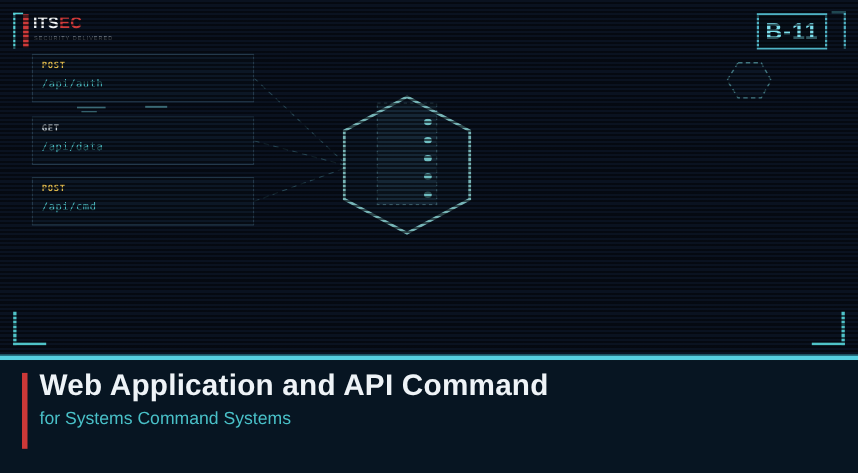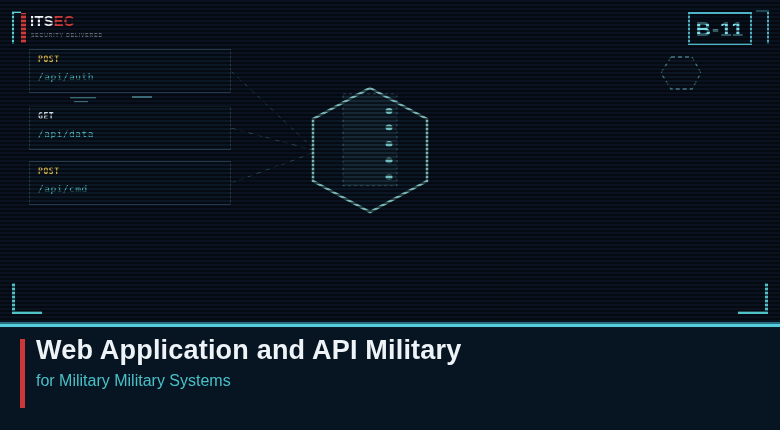--- a/index.html
+++ b/index.html
@@ -116,17 +116,17 @@
     <div class="corner-bl"></div>
     <div class="corner-br"></div>
 
     <div class="scanlines"></div>
   </div>
 
   <div class="divider"></div>
 
   <div class="footer">
     <div class="footer-redbar"></div>
-    <div class="slide-title">Web Application and API Military</div>
-    <div class="slide-subtitle">for Military Military Systems</div>
+    <div class="slide-title">Web Application and API Command</div>
+    <div class="slide-subtitle">for Systems Command Systems</div>
   </div>
 
 </div>
 
 </body></html>

